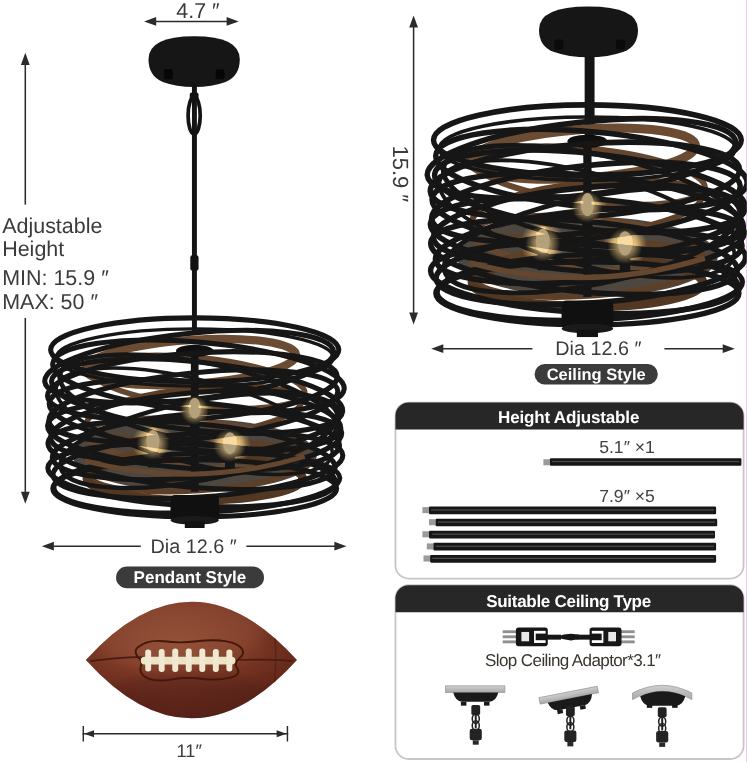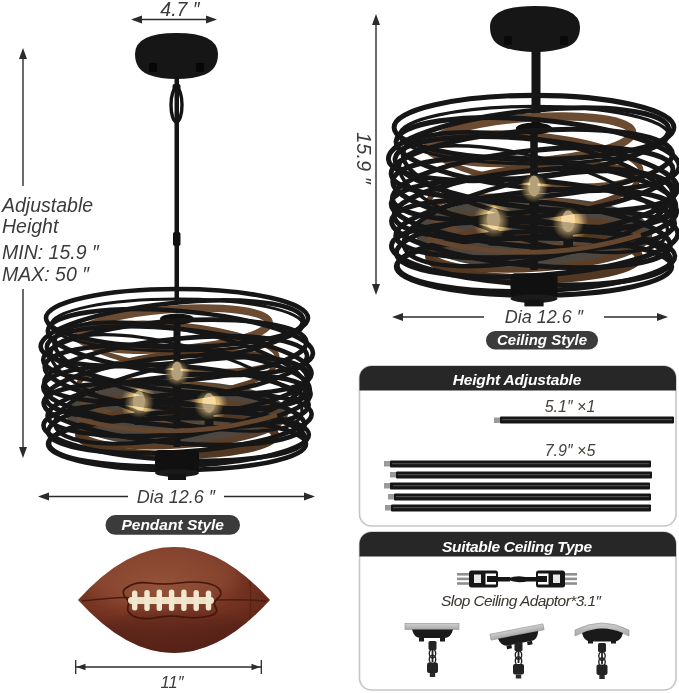--- a/index.html
+++ b/index.html
@@ -1,17 +1,17 @@
 <!DOCTYPE html>
 <html><head>
 <meta charset="utf-8">
 <style>
   html,body{margin:0;padding:0;background:#ffffff;}
   #stage{position:relative;width:679px;height:693px;background:#a21caf;overflow:hidden;
-         font-family:"Liberation Sans", sans-serif;font-style:italic;}
+         font-family:"Liberation Sans", sans-serif;}
   svg{display:block;}
 </style>
 </head>
 <body>
 <div id="stage">
 <svg width="679" height="693" viewBox="0 0 679 693" xmlns="http://www.w3.org/2000/svg">
 <defs>
   <filter id="soft" x="-40%" y="-40%" width="180%" height="180%">
           <feGaussianBlur stdDeviation="7"></feGaussianBlur>
         </filter>

